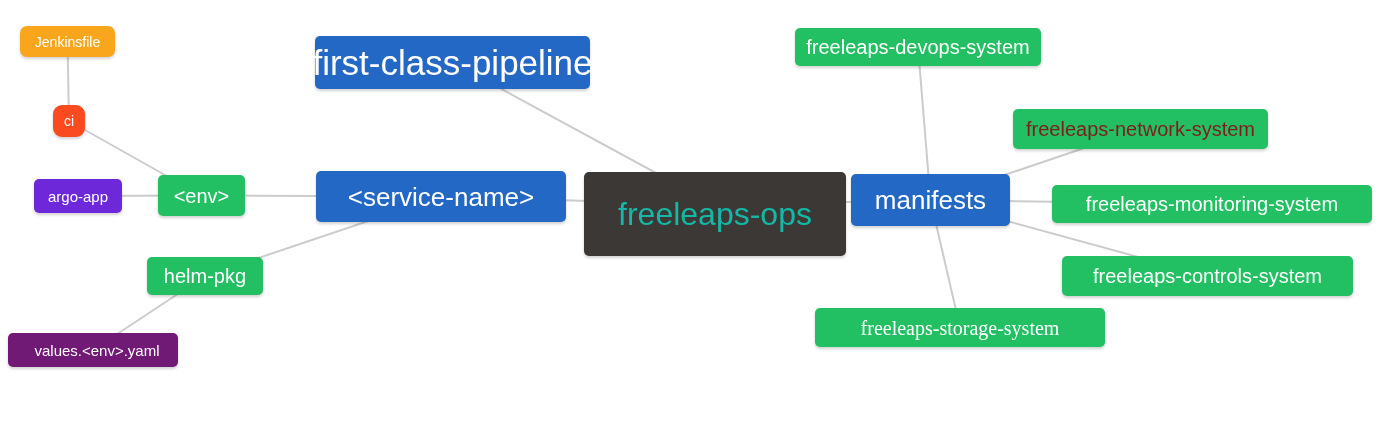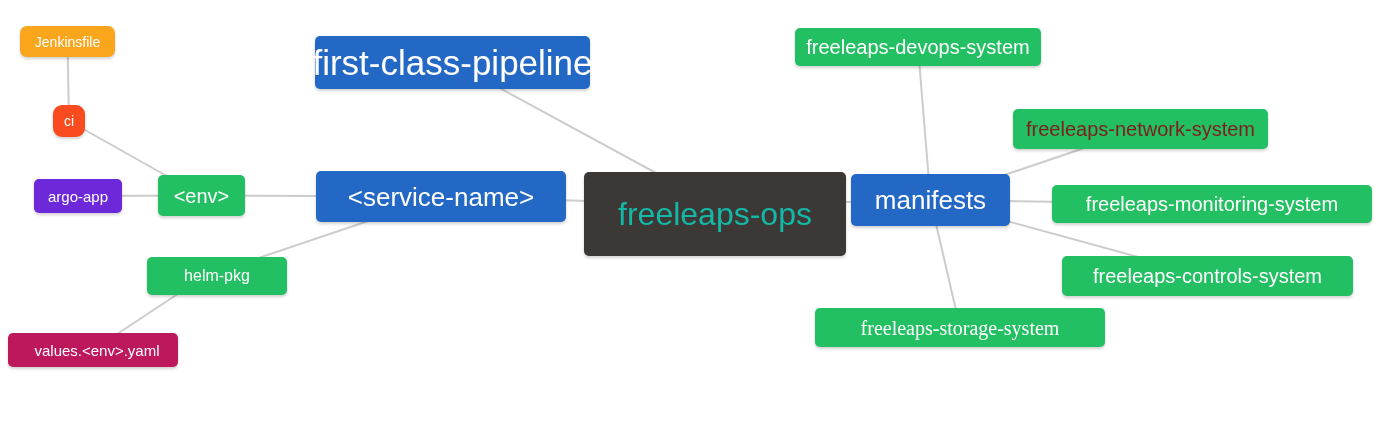--- a/index.html
+++ b/index.html
@@ -56,24 +56,24 @@
       <line x1="930.5" y1="200" x2="1212" y2="204" stroke="#cccccc" stroke-width="2"></line>
       <line x1="930.5" y1="200" x2="1207.5" y2="276" stroke="#cccccc" stroke-width="2"></line>
       <line x1="930.5" y1="200" x2="960" y2="327.5" stroke="#cccccc" stroke-width="2"></line>
     </svg>
   <div id="node-layer">
       <div class="node" style="left: 584px; top: 172px; width: 262px; height: 84px; font-size: 32px; background: rgb(59, 56, 53); color: #14b8a6;">freeleaps-ops</div>
       <div class="node" style="left: 315px; top: 36px; width: 275px; height: 53px; font-size: 35px; background: rgb(35, 104, 196); color: rgb(255, 255, 255);">first-class-pipeline</div>
       <div class="node" style="left: 316px; top: 171px; width: 250px; height: 51px; font-size: 26px; background: rgb(35, 104, 196); color: rgb(255, 255, 255);">&lt;service-name&gt;</div>
       <div class="node" style="left: 851px; top: 174px; width: 159px; height: 52px; font-size: 26px; background: rgb(35, 104, 196); color: rgb(255, 255, 255);">manifests</div>
       <div class="node" style="left: 158px; top: 175px; width: 87px; height: 41px; font-size: 20px; background: rgb(34, 192, 99); color: rgb(255, 255, 255);">&lt;env&gt;</div>
-      <div class="node" style="left: 147px; top: 257px; width: 140px; height: 38px; font-size: 16px; background: rgb(34, 192, 99); color: rgb(255, 255, 255); text-align: right;">helm-pkg</div>
+      <div class="node" style="left: 147px; top: 257px; width: 116px; height: 38px; font-size: 20px; background: rgb(34, 192, 99); color: rgb(255, 255, 255); text-align: right;">helm-pkg</div>
       <div class="node" style="left: 53px; top: 105px; width: 32px; height: 32px; font-size: 14px; background: rgb(250, 74, 32); color: rgb(255, 255, 255); border-radius: 9px;">ci</div>
       <div class="node" style="left: 34px; top: 179px; width: 88px; height: 34px; font-size: 15px; background: #6d28d9; color: rgb(255, 255, 255);">argo-app</div>
-      <div class="node" style="left: 8px; top: 333px; width: 170px; height: 34px; font-size: 15px; background: #be185d; color: rgb(255, 255, 255); padding-left: 8px;">values.&lt;env&gt;.yaml</div>
+      <div class="node" style="left: 8px; top: 333px; width: 170px; height: 34px; font-size: 15px; background: #701a75; color: rgb(255, 255, 255); padding-left: 8px;">values.&lt;env&gt;.yaml</div>
       <div class="node" style="left: 20px; top: 26px; width: 95px; height: 31px; font-size: 14px; background: rgb(250, 166, 28); color: rgb(255, 255, 255); border-radius: 7px;">Jenkinsfile</div>
       <div class="node" style="left: 795px; top: 28px; width: 246px; height: 38px; font-size: 20px; background: rgb(34, 192, 99); color: rgb(255, 255, 255);">freeleaps-devops-system</div>
       <div class="node" style="left: 1013px; top: 109px; width: 255px; height: 40px; font-size: 20px; background: rgb(34, 192, 99); color: #7f1d1d;">freeleaps-network-system</div>
       <div class="node" style="left: 1052px; top: 185px; width: 320px; height: 38px; font-size: 20px; background: rgb(34, 192, 99); color: rgb(255, 255, 255);">freeleaps-monitoring-system</div>
       <div class="node" style="left: 1062px; top: 256px; width: 291px; height: 40px; font-size: 20px; background: rgb(34, 192, 99); color: rgb(255, 255, 255);">freeleaps-controls-system</div>
       <div class="node" style="left: 815px; top: 308px; width: 290px; height: 39px; font-size: 20px; background: rgb(34, 192, 99); color: rgb(255, 255, 255); font-family: Liberation Serif, serif;">freeleaps-storage-system</div>
     </div>
 </div>
 
 </body></html>

